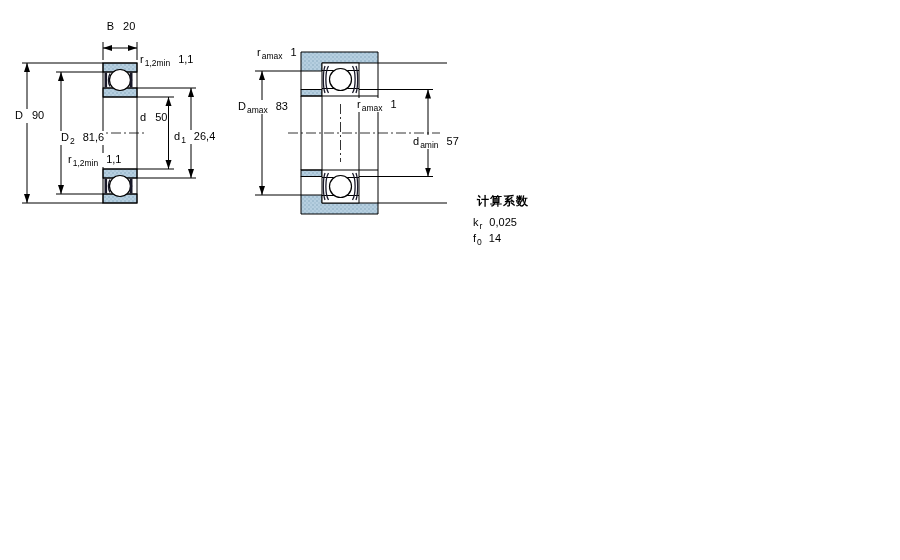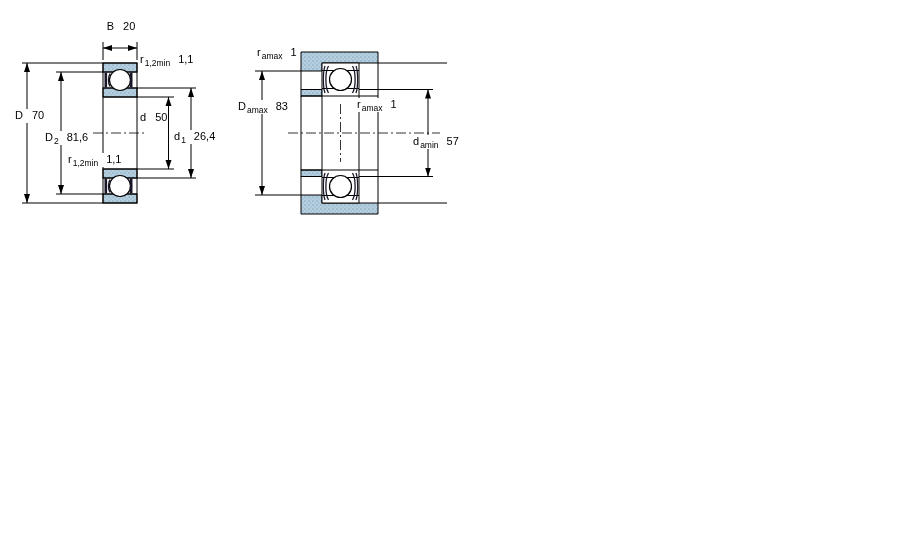--- a/index.html
+++ b/index.html
@@ -162,24 +162,24 @@
 
   <div class="dim-label center" style="left:103px;top:20px;width:34px;">
     <span class="sym">B</span><span class="sub"></span><span class="val">20</span>
   </div>
 
   <div class="dim-label" style="left:139px;top:53px;">
     <span class="sym">r</span><span class="sub">1,2min</span><span class="val">1,1</span>
   </div>
 
   <div class="dim-label" style="left:14px;top:109px;">
-    <span class="sym">D</span><span class="sub"></span><span class="val">70</span>
-  </div>
-
-  <div class="dim-label" style="left:44px;top:131px;">
+    <span class="sym">D</span><span class="sub"></span><span class="val">90</span>
+  </div>
+
+  <div class="dim-label" style="left:60px;top:131px;">
     <span class="sym">D</span><span class="sub">2</span><span class="val">81,6</span>
   </div>
 
   <div class="dim-label" style="left:139px;top:111px;">
     <span class="sym">d</span><span class="sub"></span><span class="val">50</span>
   </div>
 
   <div class="dim-label" style="left:173px;top:130px;">
     <span class="sym">d</span><span class="sub">1</span><span class="val">26,4</span>
   </div>
@@ -197,14 +197,23 @@
   </div>
 
   <div class="dim-label" style="left:356px;top:98px;">
     <span class="sym">r</span><span class="sub">amax</span><span class="val">1</span>
   </div>
 
   <div class="dim-label" style="left:412px;top:135px;text-align:right;">
     <span class="sym">d</span><span class="sub">amin</span><span class="val">57</span>
   </div>
 
+  <div class="calc">
+    <div class="calc-heading">计算系数</div>
+    <div class="calc-row">
+      <span class="sym">k</span><span class="sub">r</span><span class="val">0,025</span>
+    </div>
+    <div class="calc-row">
+      <span class="sym">f</span><span class="sub">0</span><span class="val">14</span>
+    </div>
+  </div>
 
 </div>
 
 </body></html>

